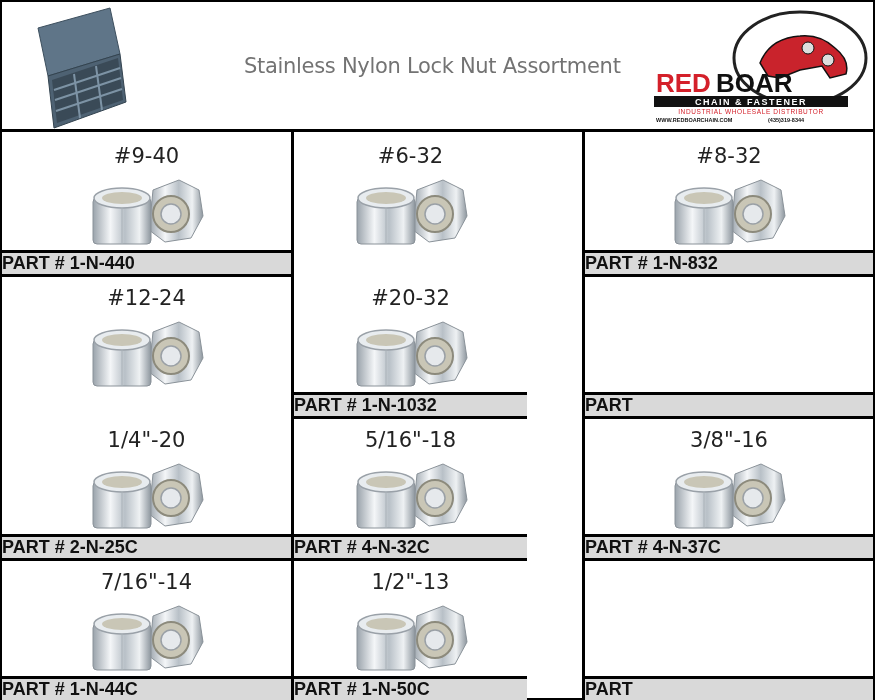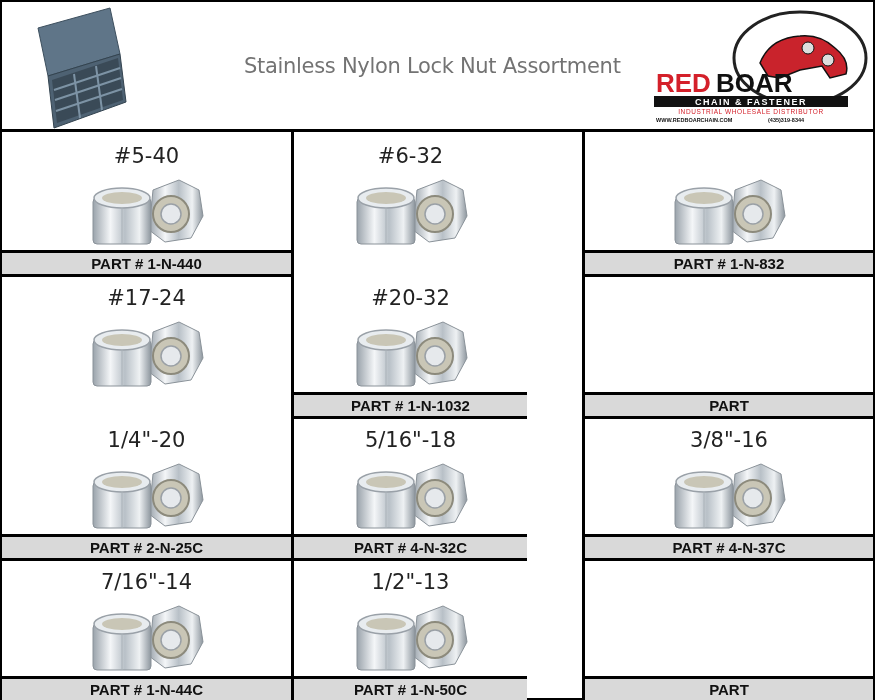--- a/index.html
+++ b/index.html
@@ -10,21 +10,21 @@
   .tray { position:absolute; left:30px; top:4px; width:96px; height:124px; }
   .logo { position:absolute; left:648px; top:6px; width:220px; height:116px; }
   .grid { position:absolute; left:0; top:130px; width:871px; }
   .row { position:relative; height:142px; }
   .cell { position:absolute; top:0; height:142px; box-sizing:border-box; }
   .cell.c0 { left:0; width:289px; }
   .cell.c1 { left:289px; width:236px; border-left:3px solid #000; }
   .cell.c2 { left:580px; width:291px; border-left:3px solid #000; }
   .size { position:absolute; top:12px; left:0; right:0; text-align:center; font-family:"DejaVu Sans", sans-serif; font-size:21px; color:#222; }
   .nuts { position:absolute; left:50%; top:44px; width:120px; height:74px; margin-left:-60px; }
-  .label { position:absolute; left:0; right:0; top:118px; height:21px; background:#d9d9d9; border-top:3px solid #000; border-bottom:3px solid #000; text-align:center; font-weight:bold; font-size:15px; line-height:21px; color:#111; }
+  .label { position:absolute; left:0; right:0; top:118px; height:21px; background:#d9d9d9; border-top:3px solid #000; border-bottom:3px solid #000; text-align:left; font-weight:bold; font-size:18px; line-height:21px; color:#111; }
 </style>
 </head>
 <body>
 
 <div class="sheet">
   <div class="header">
     <svg class="tray" viewBox="0 0 96 124">
       <polygon points="6,22 78,2 88,48 16,70" fill="#5f7588" stroke="#3d4f5e" stroke-width="1"></polygon>
       <polygon points="16,70 88,48 94,96 22,122" fill="#4e6273" stroke="#33434f" stroke-width="1"></polygon>
       <polygon points="20,74 86,52 91,94 25,117" fill="#3a4a57"></polygon>
@@ -48,43 +48,44 @@
       <text x="101" y="97" text-anchor="middle" font-family="Liberation Sans, sans-serif" font-weight="bold" font-size="9" fill="#fff" letter-spacing="1.5">CHAIN &amp; FASTENER</text>
       <text x="101" y="106" text-anchor="middle" font-family="Liberation Sans, sans-serif" font-size="6.5" fill="#d4202a" letter-spacing="0.6">INDUSTRIAL WHOLESALE DISTRIBUTOR</text>
       <text x="6" y="114" font-family="Liberation Sans, sans-serif" font-weight="bold" font-size="5.5" fill="#111">WWW.REDBOARCHAIN.COM</text>
       <text x="118" y="114" font-family="Liberation Sans, sans-serif" font-weight="bold" font-size="5.5" fill="#111">(435)319-8344</text>
     </svg>
   </div>
 
   <div class="grid">
     <div class="row">
       <div class="cell c0">
-        <div class="size">#5-40</div>
+        <div class="size">#9-40</div>
         <svg class="nuts" viewBox="0 0 120 74">
             <use href="#nutpair"></use>
           </svg>
         <div class="label">PART # 1-N-440</div>
       </div>
       <div class="cell c1">
         <div class="size">#6-32</div>
         <svg class="nuts" viewBox="0 0 120 74">
             <use href="#nutpair"></use>
           </svg>
       </div>
       <div class="cell c2">
+        <div class="size">#8-32</div>
         <svg class="nuts" viewBox="0 0 120 74">
             <use href="#nutpair"></use>
           </svg>
         <div class="label">PART # 1-N-832</div>
       </div>
     </div>
 
     <div class="row">
       <div class="cell c0">
-        <div class="size">#17-24</div>
+        <div class="size">#12-24</div>
         <svg class="nuts" viewBox="0 0 120 74">
             <use href="#nutpair"></use>
           </svg>
       </div>
       <div class="cell c1">
         <div class="size">#20-32</div>
         <svg class="nuts" viewBox="0 0 120 74">
             <use href="#nutpair"></use>
           </svg>
         <div class="label">PART # 1-N-1032</div>

